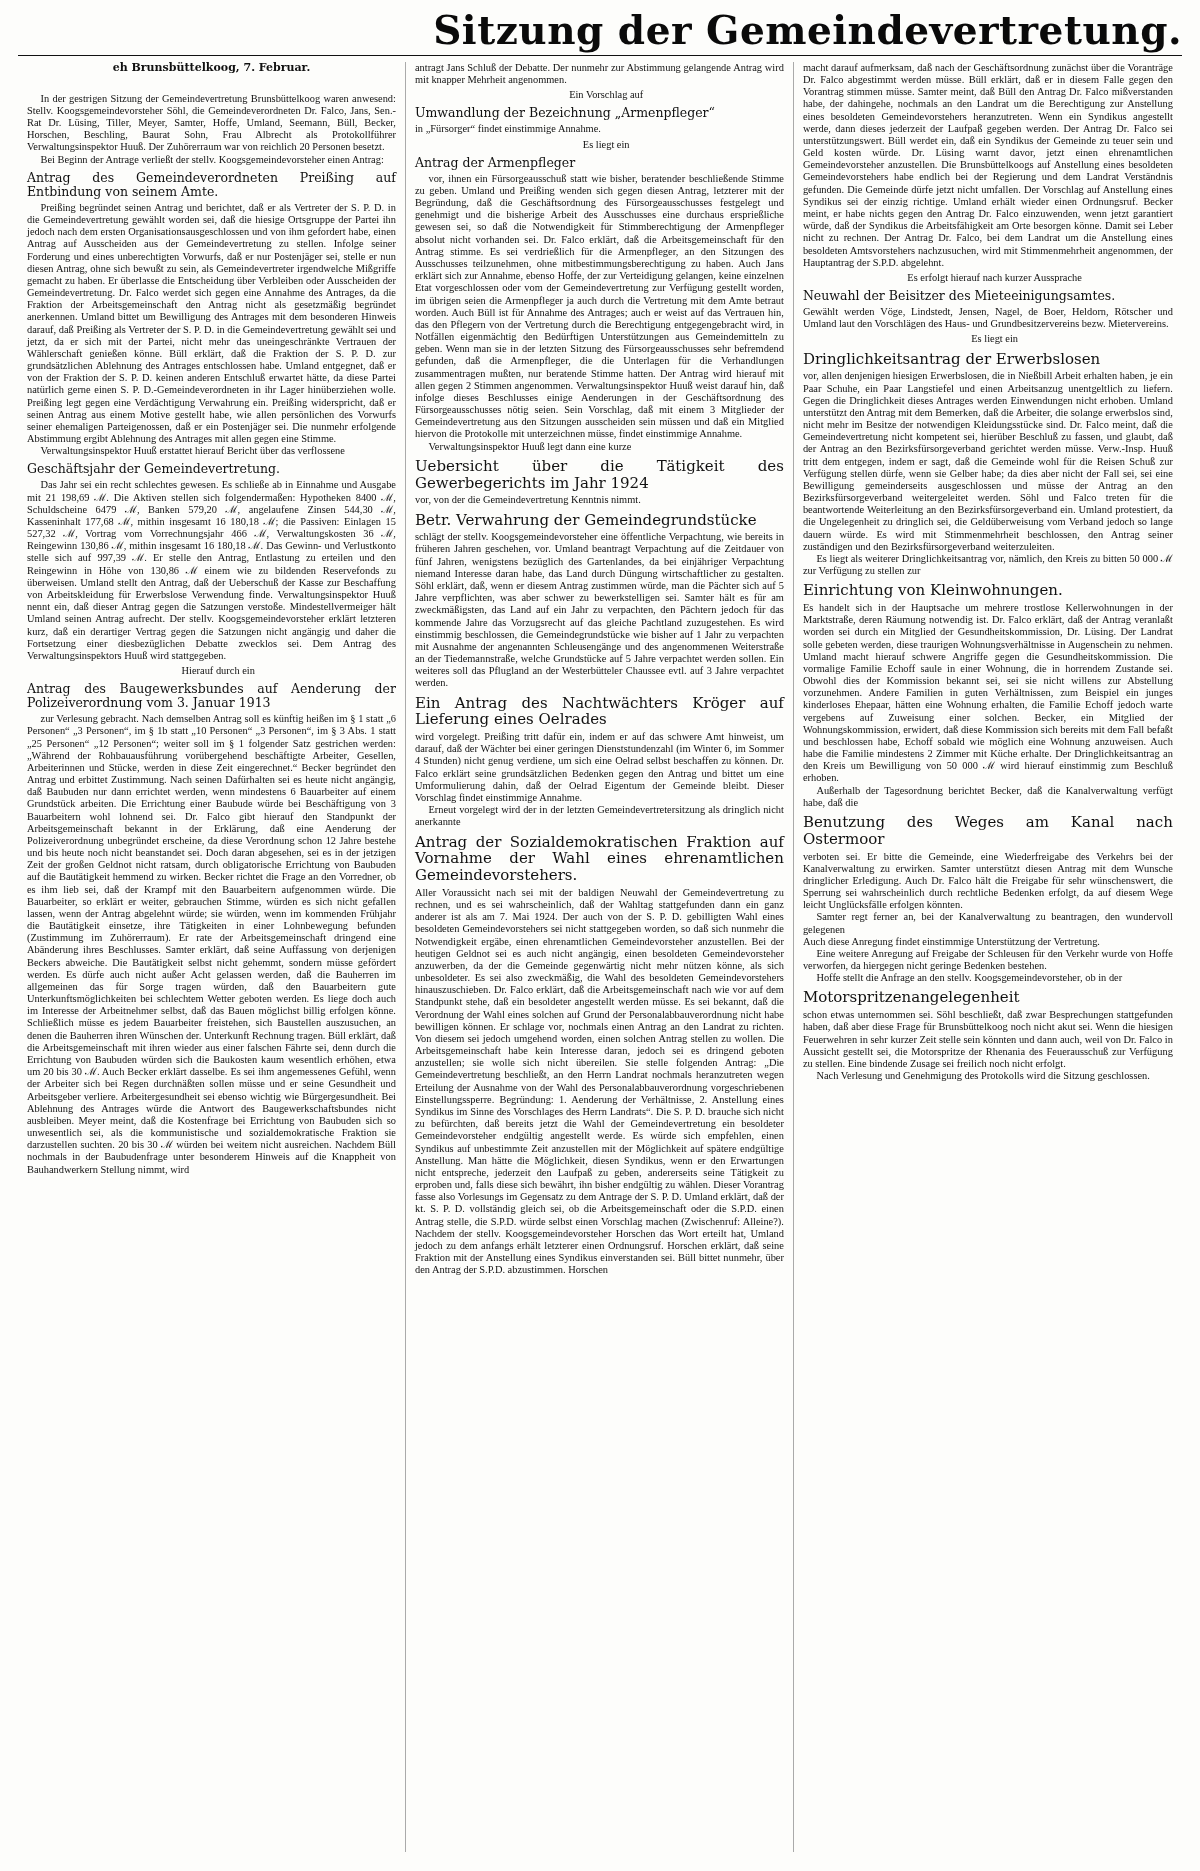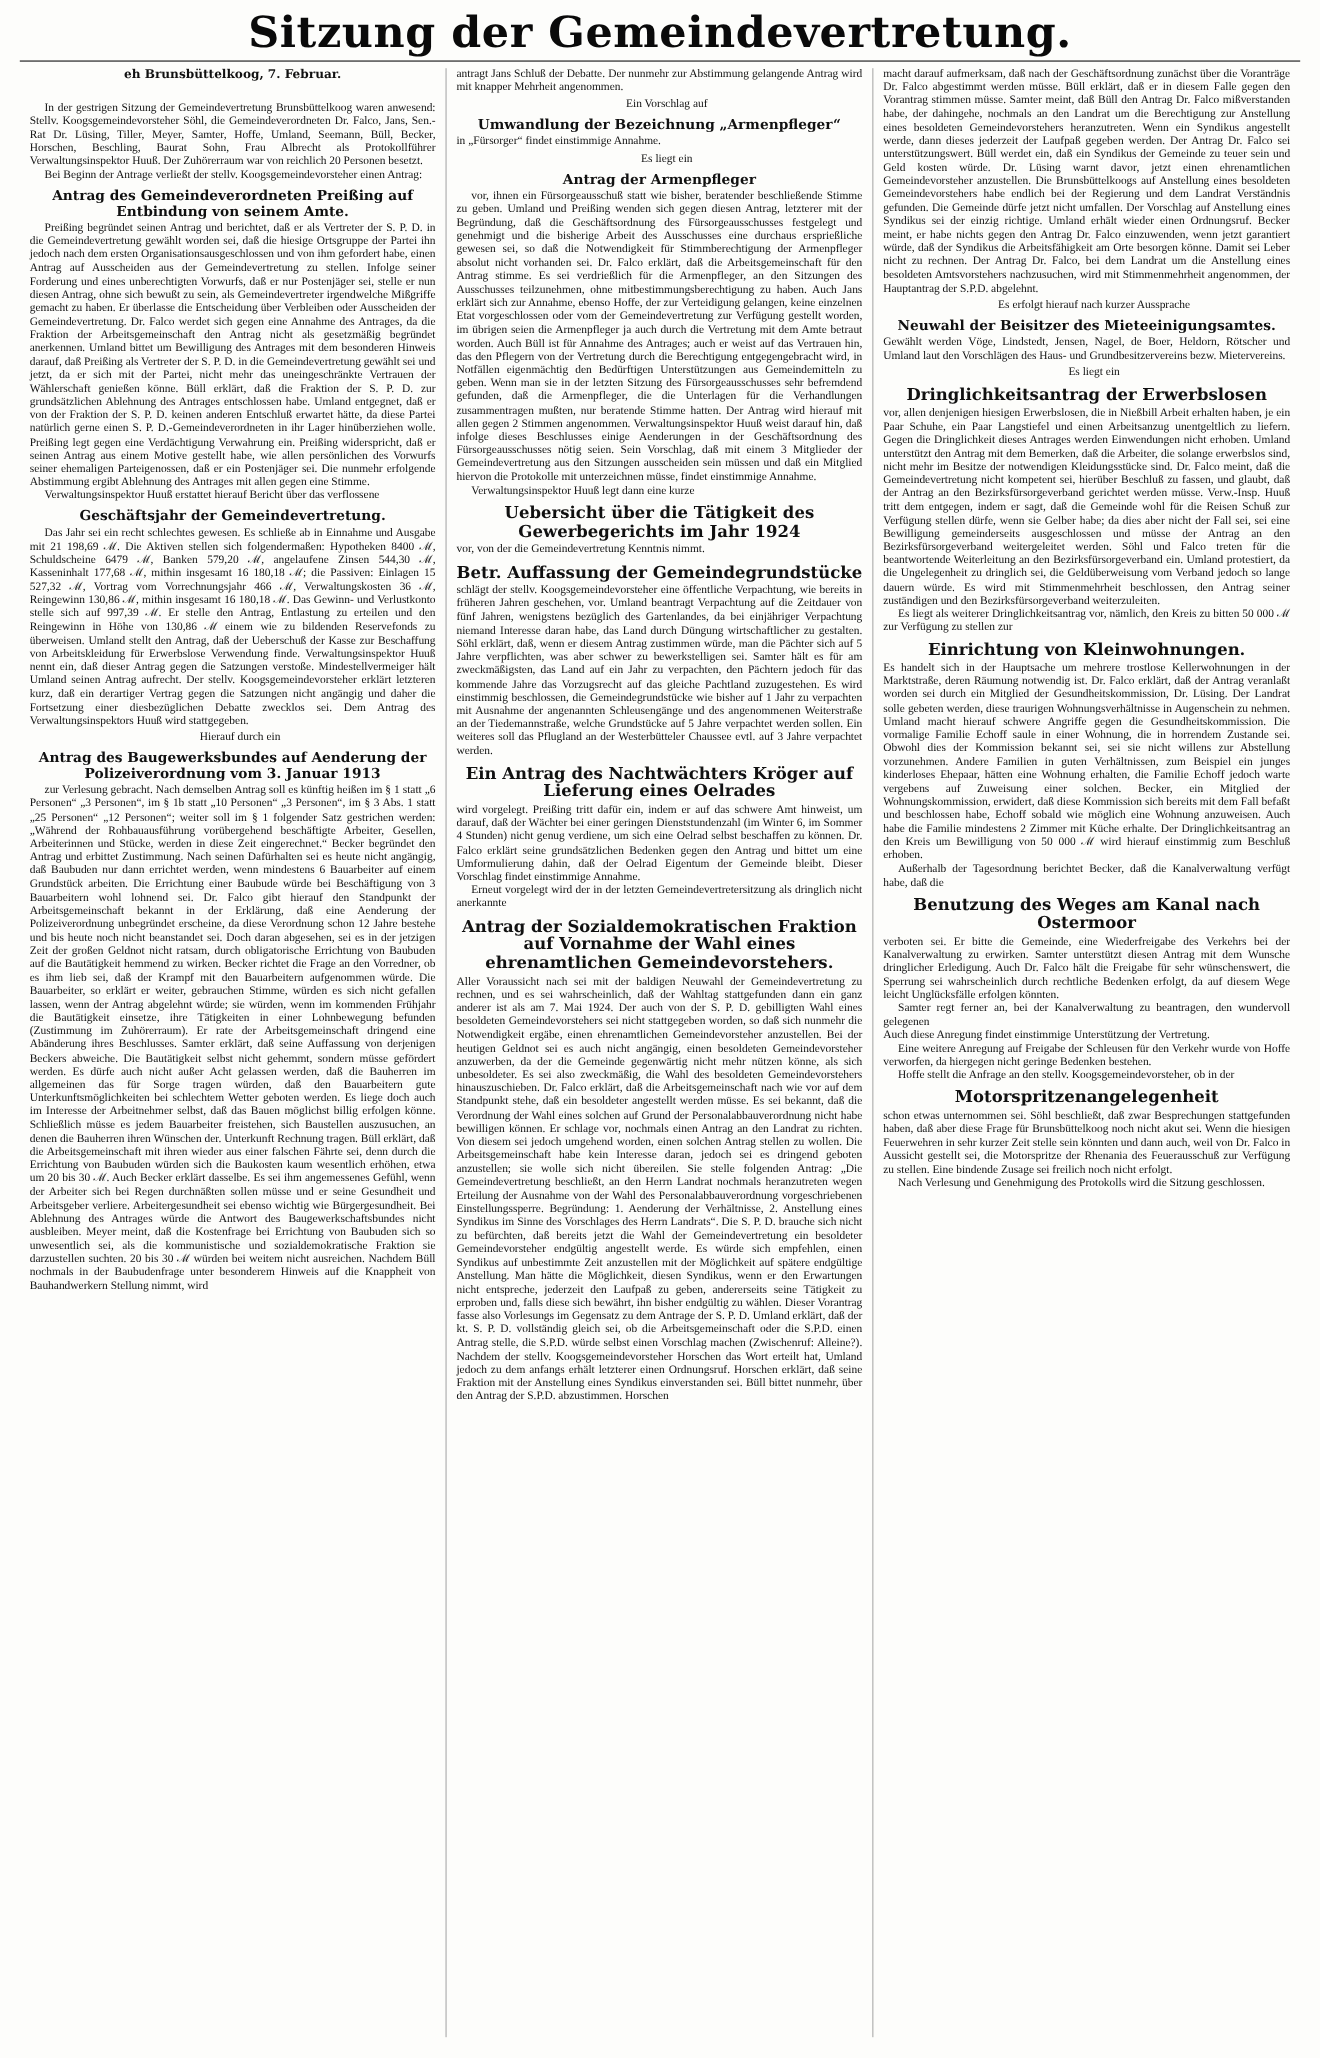--- a/index.html
+++ b/index.html
@@ -15,21 +15,21 @@
   }
   .page {
     width: 1200px;
     height: 1871px;
     box-sizing: border-box;
     padding: 8px 18px 10px 18px;
     position: relative;
     background: #fdfdfb;
   }
   .masthead {
-    text-align: center;
+    text-align: right;
     font-family: "DejaVu Serif", serif;
     font-weight: bold;
     font-size: 39px;
     letter-spacing: 0.5px;
     line-height: 1.05;
     margin: 2px 0 4px 0;
     color: #0a0a0a;
   }
   .rule {
     border: 0;
@@ -60,22 +60,21 @@
   }
   p.noind { text-indent: 0; }
   .dateline {
     text-align: center;
     font-weight: bold;
     font-size: 11px;
     margin: 0 0 18px 0;
     font-family: "DejaVu Serif", serif;
   }
   .subhead {
-    text-align: center;
-    font-weight: bold;
+    font-weight: normal;
     font-family: "DejaVu Serif", serif;
     font-size: 12.5px;
     line-height: 1.12;
     margin: 5px 0 3px 0;
   }
   .subhead.small {
     font-size: 15px;
   }
   .center {
     text-align: center;
@@ -110,21 +109,21 @@
       <p class="noind">antragt Jans Schluß der Debatte. Der nunmehr zur Abstimmung gelangende Antrag wird mit knapper Mehrheit angenommen.</p>
       <p class="center">Ein Vorschlag auf</p>
       <h2 class="subhead">Umwandlung der Bezeichnung „Armenpfleger“</h2>
       <p class="noind">in „Fürsorger“ findet einstimmige Annahme.</p>
       <p class="center">Es liegt ein</p>
       <h2 class="subhead">Antrag der Armenpfleger</h2>
       <p>vor, ihnen ein Fürsorgeausschuß statt wie bisher, beratender beschließende Stimme zu geben. Umland und Preißing wenden sich gegen diesen Antrag, letzterer mit der Begründung, daß die Geschäftsordnung des Fürsorgeausschusses festgelegt und genehmigt und die bisherige Arbeit des Ausschusses eine durchaus ersprießliche gewesen sei, so daß die Notwendigkeit für Stimmberechtigung der Armenpfleger absolut nicht vorhanden sei. Dr. Falco erklärt, daß die Arbeitsgemeinschaft für den Antrag stimme. Es sei verdrießlich für die Armenpfleger, an den Sitzungen des Ausschusses teilzunehmen, ohne mitbestimmungsberechtigung zu haben. Auch Jans erklärt sich zur Annahme, ebenso Hoffe, der zur Verteidigung gelangen, keine einzelnen Etat vorgeschlossen oder vom der Gemeindevertretung zur Verfügung gestellt worden, im übrigen seien die Armenpfleger ja auch durch die Vertretung mit dem Amte betraut worden. Auch Büll ist für Annahme des Antrages; auch er weist auf das Vertrauen hin, das den Pflegern von der Vertretung durch die Berechtigung entgegengebracht wird, in Notfällen eigenmächtig den Bedürftigen Unterstützungen aus Gemeindemitteln zu geben. Wenn man sie in der letzten Sitzung des Fürsorgeausschusses sehr befremdend gefunden, daß die Armenpfleger, die die Unterlagen für die Verhandlungen zusammentragen mußten, nur beratende Stimme hatten. Der Antrag wird hierauf mit allen gegen 2 Stimmen angenommen. Verwaltungsinspektor Huuß weist darauf hin, daß infolge dieses Beschlusses einige Aenderungen in der Geschäftsordnung des Fürsorgeausschusses nötig seien. Sein Vorschlag, daß mit einem 3 Mitglieder der Gemeindevertretung aus den Sitzungen ausscheiden sein müssen und daß ein Mitglied hiervon die Protokolle mit unterzeichnen müsse, findet einstimmige Annahme.</p>
       <p>Verwaltungsinspektor Huuß legt dann eine kurze</p>
       <h2 class="subhead small">Uebersicht über die Tätigkeit des Gewerbegerichts im Jahr 1924</h2>
       <p class="noind">vor, von der die Gemeindevertretung Kenntnis nimmt.</p>
-      <h2 class="subhead small">Betr. Auffassung der Gemeindegrundstücke</h2>
+      <h2 class="subhead small">Betr. Verwahrung der Gemeindegrundstücke</h2>
       <p class="noind">schlägt der stellv. Koogsgemeindevorsteher eine öffentliche Verpachtung, wie bereits in früheren Jahren geschehen, vor. Umland beantragt Verpachtung auf die Zeitdauer von fünf Jahren, wenigstens bezüglich des Gartenlandes, da bei einjähriger Verpachtung niemand Interesse daran habe, das Land durch Düngung wirtschaftlicher zu gestalten. Söhl erklärt, daß, wenn er diesem Antrag zustimmen würde, man die Pächter sich auf 5 Jahre verpflichten, was aber schwer zu bewerkstelligen sei. Samter hält es für am zweckmäßigsten, das Land auf ein Jahr zu verpachten, den Pächtern jedoch für das kommende Jahre das Vorzugsrecht auf das gleiche Pachtland zuzugestehen. Es wird einstimmig beschlossen, die Gemeindegrundstücke wie bisher auf 1 Jahr zu verpachten mit Ausnahme der angenannten Schleusengänge und des angenommenen Weiterstraße an der Tiedemannstraße, welche Grundstücke auf 5 Jahre verpachtet werden sollen. Ein weiteres soll das Pflugland an der Westerbütteler Chaussee evtl. auf 3 Jahre verpachtet werden.</p>
       <h2 class="subhead small">Ein Antrag des Nachtwächters Kröger auf Lieferung eines Oelrades</h2>
       <p class="noind">wird vorgelegt. Preißing tritt dafür ein, indem er auf das schwere Amt hinweist, um darauf, daß der Wächter bei einer geringen Dienststundenzahl (im Winter 6, im Sommer 4 Stunden) nicht genug verdiene, um sich eine Oelrad selbst beschaffen zu können. Dr. Falco erklärt seine grundsätzlichen Bedenken gegen den Antrag und bittet um eine Umformulierung dahin, daß der Oelrad Eigentum der Gemeinde bleibt. Dieser Vorschlag findet einstimmige Annahme.</p>
       <p>Erneut vorgelegt wird der in der letzten Gemeindevertretersitzung als dringlich nicht anerkannte</p>
       <h2 class="subhead small">Antrag der Sozialdemokratischen Fraktion auf Vornahme der Wahl eines ehrenamtlichen Gemeindevorstehers.</h2>
       <p class="noind">Aller Voraussicht nach sei mit der baldigen Neuwahl der Gemeindevertretung zu rechnen, und es sei wahrscheinlich, daß der Wahltag stattgefunden dann ein ganz anderer ist als am 7. Mai 1924. Der auch von der S. P. D. gebilligten Wahl eines besoldeten Gemeindevorstehers sei nicht stattgegeben worden, so daß sich nunmehr die Notwendigkeit ergäbe, einen ehrenamtlichen Gemeindevorsteher anzustellen. Bei der heutigen Geldnot sei es auch nicht angängig, einen besoldeten Gemeindevorsteher anzuwerben, da der die Gemeinde gegenwärtig nicht mehr nützen könne, als sich unbesoldeter. Es sei also zweckmäßig, die Wahl des besoldeten Gemeindevorstehers hinauszuschieben. Dr. Falco erklärt, daß die Arbeitsgemeinschaft nach wie vor auf dem Standpunkt stehe, daß ein besoldeter angestellt werden müsse. Es sei bekannt, daß die Verordnung der Wahl eines solchen auf Grund der Personalabbauverordnung nicht habe bewilligen können. Er schlage vor, nochmals einen Antrag an den Landrat zu richten. Von diesem sei jedoch umgehend worden, einen solchen Antrag stellen zu wollen. Die Arbeitsgemeinschaft habe kein Interesse daran, jedoch sei es dringend geboten anzustellen; sie wolle sich nicht übereilen. Sie stelle folgenden Antrag: „Die Gemeindevertretung beschließt, an den Herrn Landrat nochmals heranzutreten wegen Erteilung der Ausnahme von der Wahl des Personalabbauverordnung vorgeschriebenen Einstellungssperre. Begründung: 1. Aenderung der Verhältnisse, 2. Anstellung eines Syndikus im Sinne des Vorschlages des Herrn Landrats“. Die S. P. D. brauche sich nicht zu befürchten, daß bereits jetzt die Wahl der Gemeindevertretung ein besoldeter Gemeindevorsteher endgültig angestellt werde. Es würde sich empfehlen, einen Syndikus auf unbestimmte Zeit anzustellen mit der Möglichkeit auf spätere endgültige Anstellung. Man hätte die Möglichkeit, diesen Syndikus, wenn er den Erwartungen nicht entspreche, jederzeit den Laufpaß zu geben, andererseits seine Tätigkeit zu erproben und, falls diese sich bewährt, ihn bisher endgültig zu wählen. Dieser Vorantrag fasse also Vorlesungs im Gegensatz zu dem Antrage der S. P. D. Umland erklärt, daß der kt. S. P. D. vollständig gleich sei, ob die Arbeitsgemeinschaft oder die S.P.D. einen Antrag stelle, die S.P.D. würde selbst einen Vorschlag machen (Zwischenruf: Alleine?). Nachdem der stellv. Koogsgemeindevorsteher Horschen das Wort erteilt hat, Umland jedoch zu dem anfangs erhält letzterer einen Ordnungsruf. Horschen erklärt, daß seine Fraktion mit der Anstellung eines Syndikus einverstanden sei. Büll bittet nunmehr, über den Antrag der S.P.D. abzustimmen. Horschen</p>
     </div>
 
     <div class="col c3">
       <p class="noind">macht darauf aufmerksam, daß nach der Geschäftsordnung zunächst über die Voranträge Dr. Falco abgestimmt werden müsse. Büll erklärt, daß er in diesem Falle gegen den Vorantrag stimmen müsse. Samter meint, daß Büll den Antrag Dr. Falco mißverstanden habe, der dahingehe, nochmals an den Landrat um die Berechtigung zur Anstellung eines besoldeten Gemeindevorstehers heranzutreten. Wenn ein Syndikus angestellt werde, dann dieses jederzeit der Laufpaß gegeben werden. Der Antrag Dr. Falco sei unterstützungswert. Büll werdet ein, daß ein Syndikus der Gemeinde zu teuer sein und Geld kosten würde. Dr. Lüsing warnt davor, jetzt einen ehrenamtlichen Gemeindevorsteher anzustellen. Die Brunsbüttelkoogs auf Anstellung eines besoldeten Gemeindevorstehers habe endlich bei der Regierung und dem Landrat Verständnis gefunden. Die Gemeinde dürfe jetzt nicht umfallen. Der Vorschlag auf Anstellung eines Syndikus sei der einzig richtige. Umland erhält wieder einen Ordnungsruf. Becker meint, er habe nichts gegen den Antrag Dr. Falco einzuwenden, wenn jetzt garantiert würde, daß der Syndikus die Arbeitsfähigkeit am Orte besorgen könne. Damit sei Leber nicht zu rechnen. Der Antrag Dr. Falco, bei dem Landrat um die Anstellung eines besoldeten Amtsvorstehers nachzusuchen, wird mit Stimmenmehrheit angenommen, der Hauptantrag der S.P.D. abgelehnt.</p>

